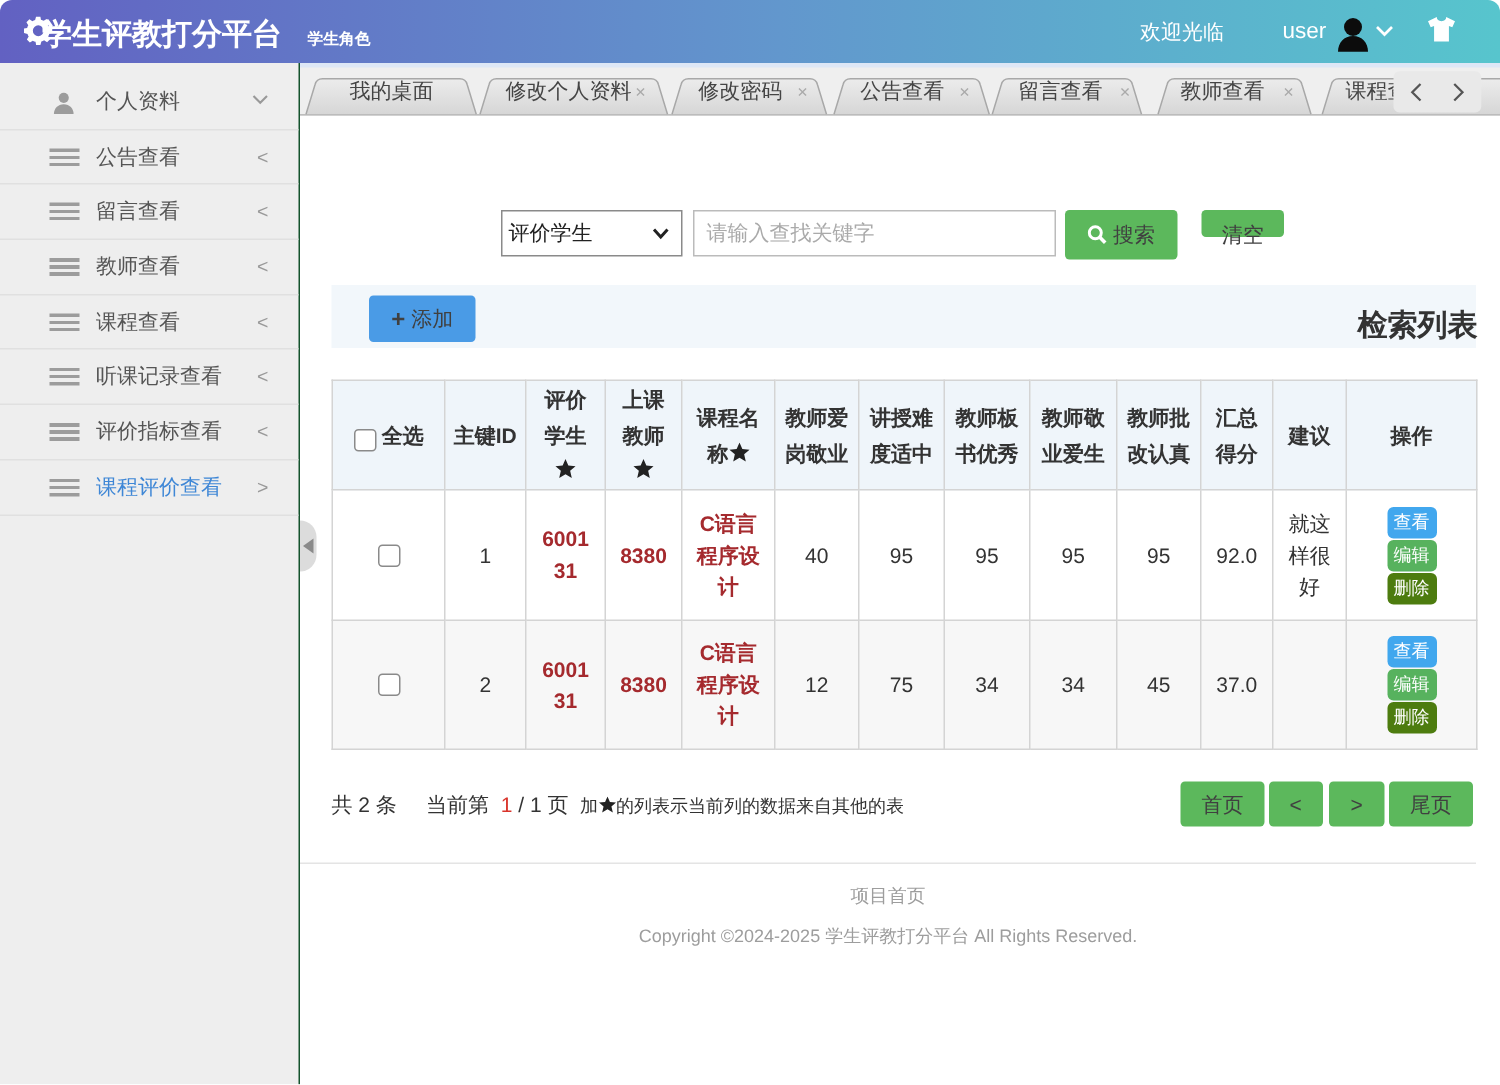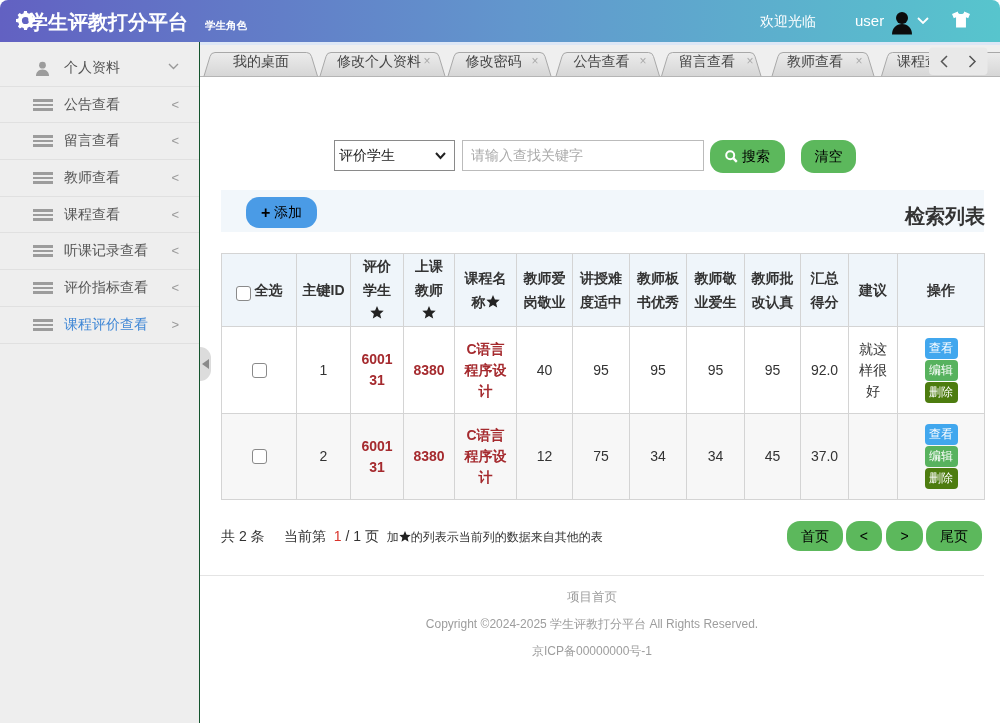--- a/index.html
+++ b/index.html
@@ -43,24 +43,24 @@
 .crumb .sep{margin:0 4px;color:#666;}
 .crumb svg{vertical-align:-2px;margin-right:6px;}
 .refresh{position:absolute;left:740px;top:4.5px;width:40px;height:30px;background:#5cb85c;
  border-radius:4px;}
 
 .sel{position:absolute;left:334px;top:140px;width:121px;height:31px;border:1px solid #8a8a8a;
  background:#fff;font-size:14px;color:#222;line-height:29px;padding-left:4px;}
 .sel svg{position:absolute;right:8px;top:11px;}
 .inp{position:absolute;left:462px;top:140px;width:242px;height:31px;border:1px solid #bbb;
  background:#fff;font-size:14px;color:#aaa;line-height:29px;padding-left:8px;}
-.btn{position:absolute;color:#000000;font-size:14px;text-align:center;border-radius:13px;}
+.btn{position:absolute;color:#404040;font-size:14px;text-align:center;border-radius:3px;}
 .green{background:#5cb85c;}
 .b-search{left:710px;top:140px;width:75px;height:33px;line-height:33px;}
-.b-clear{left:801px;top:140px;width:55px;height:33px;line-height:33px;}
+.b-clear{left:801px;top:140px;width:55px;height:18px;line-height:33px;}
 
 .toolbar{position:absolute;left:221px;top:190px;width:763px;height:42px;background:#f2f7fb;}
 .b-add{left:25px;top:7px;width:71px;height:31px;line-height:31px;background:#4a9be6;position:absolute;}
 .listlabel{position:absolute;right:-1px;top:13px;font-size:20px;color:#333;font-weight:bold;}
 
 table{position:absolute;left:221px;top:253px;border-collapse:collapse;table-layout:fixed;
  font-size:14px;color:#333;}
 th,td{border:1px solid #d4d4d4;text-align:center;vertical-align:middle;padding:0;}
 thead th{background:#eff5fa;font-weight:700;line-height:24px;height:73px;}
 thead .cb{vertical-align:-6px;}
@@ -294,15 +294,14 @@
           <path d="M7 0l1.9 4.4 4.8.4-3.6 3.1 1.1 4.7L7 10.1l-4.2 2.5 1.1-4.7L.3 4.8l4.8-.4z" fill="#222"></path>
         </svg>的列表示当前列的数据来自其他的表</span></div>
 <div class="btn green pgbtn" style="left:787px;width:56px;">首页</div>
 <div class="btn green pgbtn" style="left:845.5px;width:36.5px;">&lt;</div>
 <div class="btn green pgbtn" style="left:886px;width:37px;">&gt;</div>
 <div class="btn green pgbtn" style="left:926px;width:56px;">尾页</div>
 
 <div class="foot">
  <div class="f1">项目首页</div>
  <div class="f2">Copyright ©2024-2025 学生评教打分平台 All Rights Reserved.</div>
- <div class="f3">京ICP备00000000号-1</div>
 </div>
 </div>
 
 </body></html>

